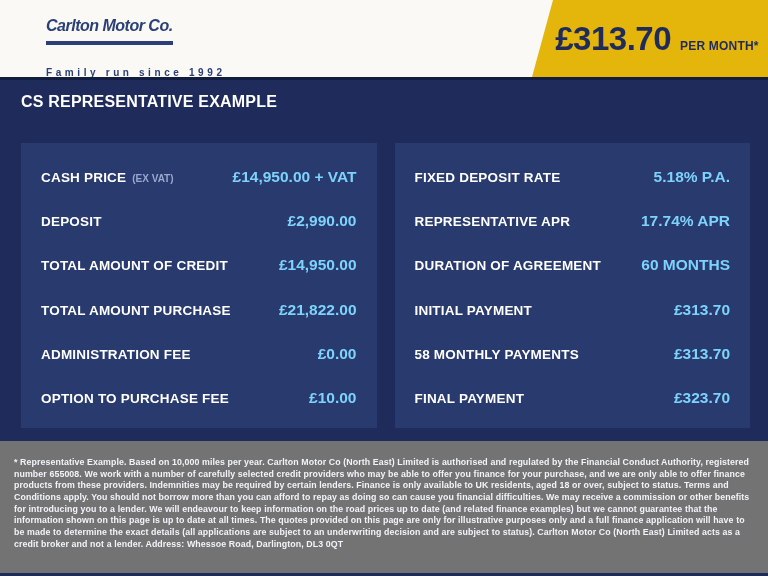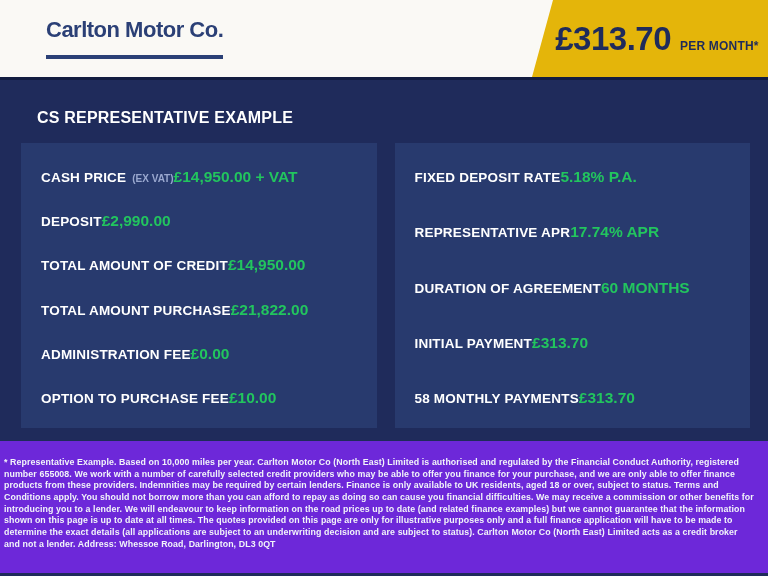--- a/index.html
+++ b/index.html
@@ -10,22 +10,22 @@
     -webkit-font-smoothing:antialiased;
   }
   
   .header{
     position:relative;height:77px;background:#faf9f5;
   }
   .logo{
     position:absolute;left:46px;top:17px;color:#2b4076;
   }
   .logo-name{
-    font-size:22px;font-weight:bold;letter-spacing:-0.5px;
-    border-bottom:4px solid #2b4076;padding-bottom:12px;display:inline-block;
+    font-size:16px;font-weight:bold;letter-spacing:-0.5px;
+    border-bottom:4px solid #2b4076;padding-bottom:6px;display:inline-block;font-style:italic;
   }
   .logo-tagline{
     font-size:10px;font-weight:bold;letter-spacing:3.6px;margin-top:22px;
   }
   .price-banner{
     position:absolute;right:0;top:0;height:77px;width:240px;
     background:#e4b50a;
     clip-path:polygon(25px 0,100% 0,100% 100%,4px 100%);
     display:flex;align-items:center;justify-content:center;
   }
@@ -36,47 +36,47 @@
   .price-suffix{
     color:#1f2b5b;font-size:12px;font-weight:bold;margin-left:9px;letter-spacing:0.2px;
   }
   
   .main{
     height:364px;background:#1f2b5b;border-top:3px solid #131d40;
     box-sizing:border-box;position:relative;
   }
   .main-heading{
     color:#ffffff;font-size:16px;font-weight:bold;letter-spacing:0.2px;
-    margin:16px;position:absolute;left:21px;top:13px;
+    margin:0;position:absolute;left:21px;top:13px;
   }
   .panels{
     position:absolute;left:21px;top:63px;width:729px;height:285px;
     display:flex;gap:18px;
   }
   .panel{
     background:#283a6e;flex:1;box-sizing:border-box;
     display:flex;flex-direction:column;justify-content:space-between;
     padding:25px 20px 21px 20px;
   }
   .row{
-    display:flex;align-items:baseline;
+    display:flex;align-items:baseline;justify-content:space-between;
   }
   .row-label{
     color:#ffffff;font-size:13.5px;font-weight:bold;letter-spacing:0.2px;white-space:nowrap;
   }
   .row-note{
     color:#9aa8cf;font-size:10px;font-weight:bold;margin-left:6px;white-space:nowrap;
   }
   .row-value{
-    color:#22c55e;font-size:15.5px;font-weight:bold;white-space:nowrap;text-align:right;
+    color:#7dd3fc;font-size:15.5px;font-weight:bold;white-space:nowrap;text-align:right;
   }
   
   .footer{
-    height:132px;background:#6d28d9;box-sizing:border-box;
-    padding:16px 14px 0 4px;
+    height:132px;background:#737373;box-sizing:border-box;
+    padding:16px 14px 0 14px;
   }
   .disclaimer{
     color:#f2f4fa;font-size:8.8px;font-weight:bold;line-height:1.33;
     letter-spacing:0.1px;
   }
 </style>
 </head>
 <body>
 
 <div class="header">
@@ -139,20 +139,24 @@
         <span class="row-value">60 MONTHS</span>
       </div>
       <div class="row">
         <span class="row-label">INITIAL PAYMENT</span>
         <span class="row-value">£313.70</span>
       </div>
       <div class="row">
         <span class="row-label">58 MONTHLY PAYMENTS</span>
         <span class="row-value">£313.70</span>
       </div>
+      <div class="row">
+        <span class="row-label">FINAL PAYMENT</span>
+        <span class="row-value">£323.70</span>
+      </div>
     </div>
 
   </div>
 </div>
 
 <div class="footer">
   <div class="disclaimer">* Representative Example. Based on 10,000 miles per year. Carlton Motor Co (North East) Limited is authorised and regulated by the Financial Conduct Authority, registered number 655008. We work with a number of carefully selected credit providers who may be able to offer you finance for your purchase, and we are only able to offer finance products from these providers. Indemnities may be required by certain lenders. Finance is only available to UK residents, aged 18 or over, subject to status. Terms and Conditions apply. You should not borrow more than you can afford to repay as doing so can cause you financial difficulties. We may receive a commission or other benefits for introducing you to a lender. We will endeavour to keep information on the road prices up to date (and related finance examples) but we cannot guarantee that the information shown on this page is up to date at all times. The quotes provided on this page are only for illustrative purposes only and a full finance application will have to be made to determine the exact details (all applications are subject to an underwriting decision and are subject to status). Carlton Motor Co (North East) Limited acts as a credit broker and not a lender. Address: Whessoe Road, Darlington, DL3 0QT</div>
 </div>
 
 </body></html>

